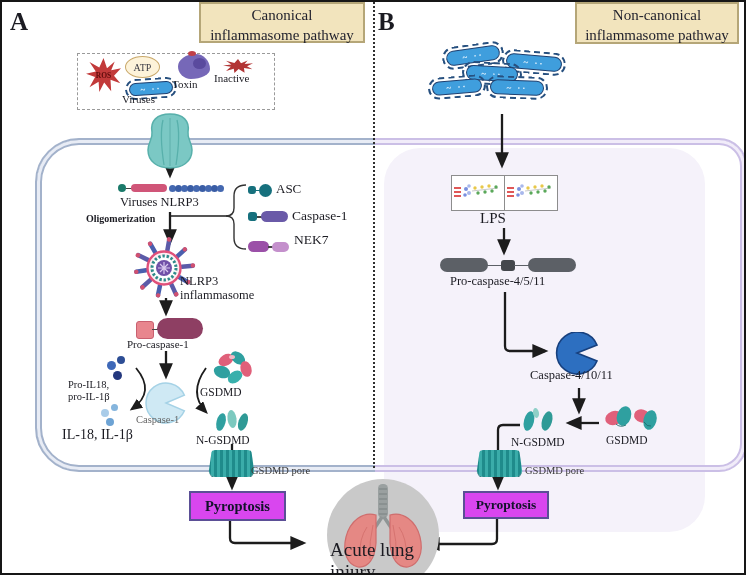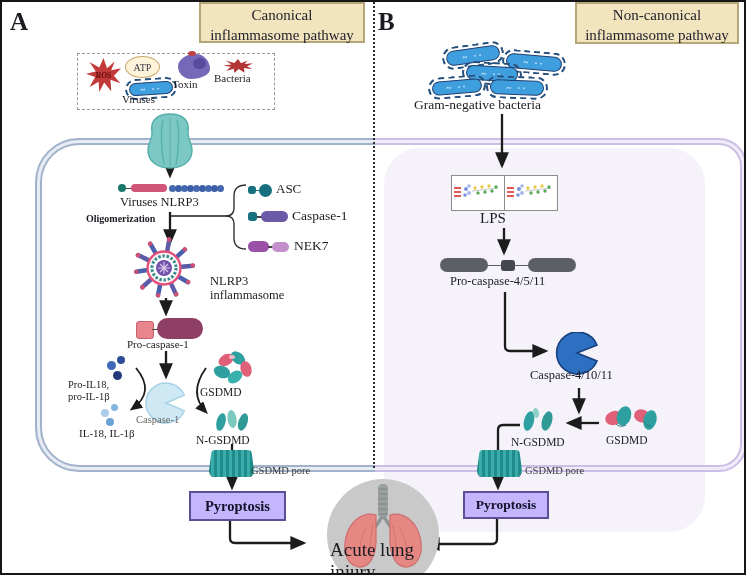--- a/index.html
+++ b/index.html
@@ -34,21 +34,21 @@
   .toxin .spot{position:absolute;background:#5a4a9e;border-radius:50%;}
   .toxin .cap{position:absolute;background:#c04048;border-radius:50%;}
   
   .dot{position:absolute;border-radius:50%;}
   .pill{position:absolute;border-radius:10px;}
   .sq{position:absolute;border-radius:3px;}
   .chain-line{position:absolute;height:1.5px;background:#444;}
   .pore{position:absolute;z-index:4;border-radius:7px/11px;
      background:repeating-linear-gradient(90deg,#1f8b8b 0 3px,#3aaca9 3px 6px);
      clip-path:polygon(8% 0,92% 0,100% 100%,0 100%);box-shadow:0 1px 0 #176f6f;}
-  .pyro{position:absolute;z-index:5;background:#c4b5fd;border:2px solid #5b4f96;
+  .pyro{position:absolute;z-index:5;background:#d946ef;border:2px solid #5b4f96;
      display:flex;align-items:center;justify-content:center;font-weight:bold;color:#12122a;}
   .lps-box{position:absolute;background:#fff;border:1px solid #8d8d8d;z-index:4;}
   .lung-circle{position:absolute;width:112px;height:112px;border-radius:50%;background:#c9c9c9;z-index:4;}
   .small{font-size:11px;}
 </style>
 </head>
 <body>
 
 <div id="fig">
 
@@ -105,21 +105,21 @@
     <span>ATP</span>
   </div>
   <div class="capsule el" style="left:127px;top:80px;width:42px;height:11px;transform:rotate(-4deg);">~ ··</div>
   <div class="txt small" style="left:120px;top:91px;width:54px;z-index:4;">Viruses</div>
   <div class="toxin el" style="left:176px;top:52px;width:32px;height:25px;">
     <div class="spot" style="left:15px;top:4px;width:13px;height:11px;"></div>
     <div class="cap" style="left:10px;top:-3px;width:8px;height:5px;"></div>
   </div>
   <div class="txt small" style="left:170px;top:76px;width:38px;z-index:4;">Toxin</div>
   <div class="starburst el" style="left:221px;top:57px;width:30px;height:14px;background:#b23535;"></div>
-  <div class="txt small" style="left:212px;top:70px;width:50px;z-index:4;">Bacteria</div>
+  <div class="txt small" style="left:212px;top:70px;width:50px;z-index:4;">Inactive</div>
 
   <svg class="el" style="left:139px;top:110px;" width="58" height="58">
     <path d="M29,2 C16,2 9,9 11,20 C12,27 7,30 7,38 C7,50 17,56 29,56 C41,56 51,50 51,38 C51,30 46,27 47,20 C49,9 42,2 29,2 Z" fill="#7bc8c4" stroke="#58b0ab" stroke-width="1.5"></path>
     <path d="M22,8 C19,20 21,40 23,53" stroke="#58b0ab" stroke-width="1.3" fill="none"></path>
     <path d="M36,8 C39,20 37,40 35,53" stroke="#58b0ab" stroke-width="1.3" fill="none"></path>
     <path d="M29,6 L29,54" stroke="#4aa09b" stroke-width="1" opacity="0.6"></path>
   </svg>
 
   <div class="el" style="left:116px;top:181px;width:112px;height:12px;">
     <div class="dot" style="left:0;top:1px;width:8px;height:8px;background:#1a7a6a;"></div>
@@ -151,21 +151,21 @@
     <div class="chain-line" style="left:9px;top:6px;width:5px;background:#444;"></div>
     <div class="pill" style="left:13px;top:1px;width:27px;height:11px;background:#6a5aa8;"></div>
   </div>
   <div class="txt" style="left:290px;top:206px;width:70px;font-size:13.5px;text-align:left;z-index:4;">Caspase-1</div>
 
   <div class="el" style="left:246px;top:238px;width:42px;height:14px;">
     <div class="pill" style="left:0;top:1px;width:21px;height:11px;background:#9b50a8;"></div>
     <div class="chain-line" style="left:20px;top:6px;width:5px;background:#444;"></div>
     <div class="pill" style="left:24px;top:1.5px;width:17px;height:10px;background:#c490cc;"></div>
   </div>
-  <div class="txt" style="left:292px;top:236px;width:50px;font-size:13.5px;text-align:left;z-index:4;">NEK7</div>
+  <div class="txt" style="left:292px;top:230px;width:50px;font-size:13.5px;text-align:left;z-index:4;">NEK7</div>
 
   <svg class="el" style="left:130px;top:234px;" width="64" height="64">
     <g>
       <g transform="rotate(10 32 32)">
           <rect x="30" y="1" width="4.5" height="15" rx="2" fill="#5b5ba8"></rect>
           <circle cx="32" cy="3" r="2.3" fill="#d05070"></circle>
         </g>
       <g transform="rotate(48 32 32)">
           <rect x="30" y="2" width="4.5" height="14" rx="2" fill="#4a5fae"></rect>
           <circle cx="32" cy="4" r="2.2" fill="#d05070"></circle>
@@ -201,21 +201,21 @@
       <g transform="rotate(330 32 32)">
           <rect x="30" y="2" width="4.5" height="14" rx="2" fill="#4a5fae"></rect>
           <circle cx="32" cy="4" r="2.2" fill="#d05070"></circle>
         </g>
     </g>
     <circle cx="32" cy="32" r="16.5" fill="#fdeef2" stroke="#e0507a" stroke-width="2.4"></circle>
     <circle cx="32" cy="32" r="12" fill="#ffffff" stroke="#2e8a8a" stroke-width="3" stroke-dasharray="2.4,1.8"></circle>
     <circle cx="32" cy="32" r="8" fill="#7050a8"></circle>
     <path d="M32,26 L32,38 M26,32 L38,32 M28,28 L36,36 M36,28 L28,36" stroke="#d8c8ee" stroke-width="1.2"></path>
   </svg>
-  <div class="txt" style="left:178px;top:272px;width:80px;font-size:12.5px;z-index:4;margin-left:30px;">NLRP3 inflammasome</div>
+  <div class="txt" style="left:178px;top:272px;width:80px;font-size:12.5px;z-index:4;">NLRP3 inflammasome</div>
 
   <div class="el" style="left:134px;top:316px;width:70px;height:22px;">
     <div class="sq" style="left:0;top:3px;width:16px;height:16px;background:#e8868e;border:1px solid #c96070;"></div>
     <div class="chain-line" style="left:16px;top:10.5px;width:6px;"></div>
     <div class="pill" style="left:21px;top:0;width:46px;height:21px;background:#8e3f63;border-radius:11px;"></div>
   </div>
   <div class="txt" style="left:125px;top:336px;width:82px;font-size:11px;z-index:4;">Pro-caspase-1</div>
 
   <div class="el" style="left:102px;top:353px;width:26px;height:26px;">
     <div class="dot" style="left:3px;top:6px;width:9px;height:9px;background:#3e68b8;"></div>
@@ -227,21 +227,21 @@
   <svg class="el" style="left:143px;top:380px;" width="42" height="42">
     <path d="M21,21 L39.4,13.2 A20,20 0 1 0 39.4,28.8 Z" fill="#cfe9f4" stroke="#a5d2e6" stroke-width="1.5"></path>
   </svg>
   <div class="txt" style="left:134px;top:412px;width:60px;font-size:10.5px;color:#666;z-index:4;">Caspase-1</div>
 
   <div class="el" style="left:96px;top:401px;width:26px;height:24px;">
     <div class="dot" style="left:3px;top:6px;width:8px;height:8px;background:#a9cce9;"></div>
     <div class="dot" style="left:13px;top:1px;width:7px;height:7px;background:#85b5dd;"></div>
     <div class="dot" style="left:8px;top:15px;width:8px;height:8px;background:#6da3d4;"></div>
   </div>
-  <div class="txt" style="left:60px;top:425px;width:74px;font-size:11px;z-index:4;margin-left:17px;">IL-18, IL-1β</div>
+  <div class="txt" style="left:60px;top:425px;width:74px;font-size:14px;z-index:4;">IL-18, IL-1β</div>
 
   <svg class="el" style="left:208px;top:349px;" width="46" height="36">
     <ellipse cx="16" cy="9" rx="8" ry="5.5" fill="#e0607a" transform="rotate(-30 16 9)"></ellipse>
     <ellipse cx="28" cy="7" rx="8" ry="5.5" fill="#2fa0a0" transform="rotate(40 28 7)"></ellipse>
     <ellipse cx="36" cy="18" rx="8" ry="5.5" fill="#e0607a" transform="rotate(75 36 18)"></ellipse>
     <ellipse cx="12" cy="21" rx="8.5" ry="6" fill="#2fa0a0" transform="rotate(20 12 21)"></ellipse>
     <ellipse cx="25" cy="26" rx="8" ry="5.5" fill="#38b0ac" transform="rotate(-35 25 26)"></ellipse>
     <ellipse cx="22" cy="6" rx="3" ry="2" fill="#f4b7c4"></ellipse>
   </svg>
   <div class="txt" style="left:198px;top:384px;width:60px;font-size:11.5px;z-index:4;">GSDMD</div>
@@ -260,21 +260,20 @@
     <span>Pyroptosis</span>
   </div>
 
   <div class="el" style="left:422px;top:40px;width:165px;height:58px;">
     <div class="capsule" style="left:22px;top:6px;width:52px;height:13px;transform:rotate(-8deg);">~ ··</div>
     <div class="capsule" style="left:82px;top:13px;width:54px;height:13px;transform:rotate(5deg);">~ ··</div>
     <div class="capsule" style="left:42px;top:24px;width:50px;height:13px;transform:rotate(3deg);">~ ··</div>
     <div class="capsule" style="left:8px;top:38px;width:48px;height:12px;transform:rotate(-5deg);">~ ··</div>
     <div class="capsule" style="left:66px;top:38px;width:52px;height:13px;transform:rotate(2deg);">~ ··</div>
   </div>
-  <div class="txt" style="left:412px;top:95px;width:172px;font-size:13.5px;z-index:4;">Gram-negative bacteria</div>
 
   <div class="lps-box" style="left:449px;top:173px;width:52px;height:34px;">
     <svg width="50" height="32">
       <rect x="2" y="11" width="7" height="2" fill="#e05858"></rect>
         <rect x="2" y="15" width="7" height="2" fill="#e05858"></rect>
         <rect x="2" y="19" width="7" height="2" fill="#e05858"></rect>
       <circle cx="14" cy="13" r="2" fill="#7a90e0"></circle>
         <circle cx="17" cy="17" r="2" fill="#a8b8ec"></circle>
         <circle cx="13" cy="19" r="1.8" fill="#7a90e0"></circle>
         <circle cx="17" cy="10" r="1.8" fill="#a8b8ec"></circle>

